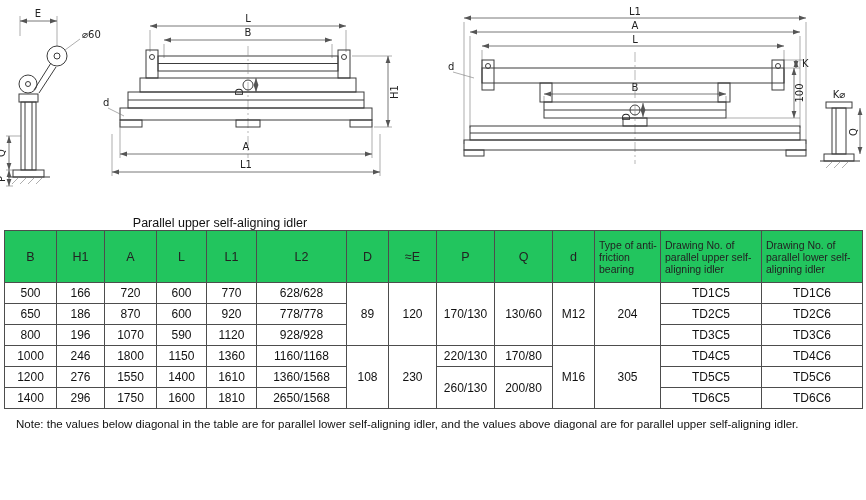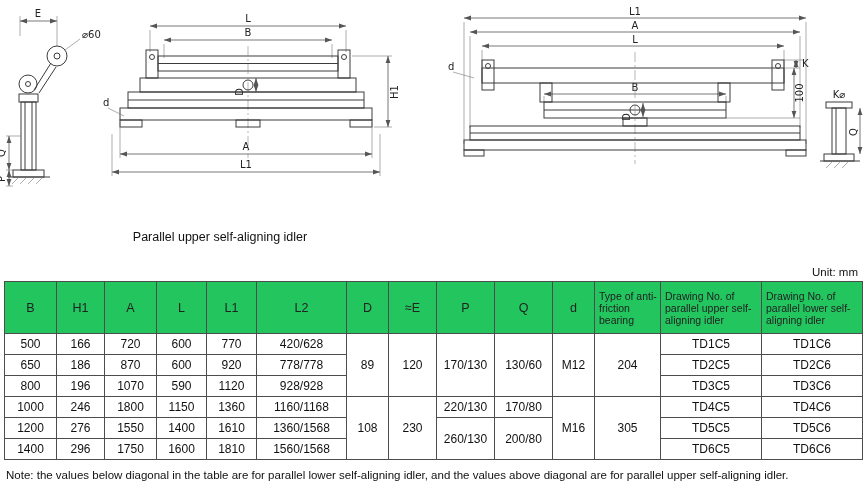--- a/index.html
+++ b/index.html
@@ -6,33 +6,33 @@
   html, body { margin: 0; padding: 0; }
   body {
     width: 866px; height: 500px; background: #ffffff;
     font-family: "Liberation Sans", sans-serif; color: #111;
     overflow: hidden;
   }
   .drawings { display: flex; padding-top: 6px; }
   figure { margin: 0; }
   .fig-left  { width: 440px; }
   .fig-right { width: 426px; }
-  figcaption { text-align: center; font-size: 12.5px; margin-top: 20px; color: #111; }
+  figcaption { text-align: center; font-size: 12.5px; margin-top: 6px; color: #111; }
   svg text { font-family: "DejaVu Sans", sans-serif; font-size: 10px; fill: #222; }
   svg .shape { fill: none; stroke: #3c3c3c; stroke-width: 1; }
   svg .dim   { fill: none; stroke: #555; stroke-width: 0.8; }
   svg .ext   { fill: none; stroke: #777; stroke-width: 0.6; }
   svg .cl    { fill: none; stroke: #888; stroke-width: 0.6; stroke-dasharray: 10 3 2 3; }
   .unit { text-align: right; font-size: 11.5px; padding: 22px 8px 3px 0; color: #111; }
   table.spec { border-collapse: collapse; width: 858px; margin: 0 4px; table-layout: fixed; }
   .spec th, .spec td { border: 1px solid #4d4d4d; text-align: center; font-weight: normal; overflow: hidden; }
   .spec th { background: #22c55e; font-size: 12.5px; height: 52px; padding: 2px 3px; color: #222; }
   .spec td { font-size: 12px; height: 21px; padding: 0 2px; background: #fff; }
   .spec th:nth-child(n+12) { text-align: left; font-size: 10.5px; padding-left: 4px; }
-  .note { font-size: 11.5px; padding: 9px 4px 0 6px; color: #111; }
+  .note { font-size: 11.5px; padding: 9px 4px 0 16px; color: #111; }
 </style>
 </head>
 <body>
 
 <div class="page">
 
   <div class="drawings">
 
     <figure class="fig-left">
       <svg width="440" height="200" viewBox="0 0 440 200">
@@ -212,21 +212,20 @@
           <line class="ext" x1="386" y1="162" x2="393" y2="155"></line>
           <line class="ext" x1="394" y1="162" x2="401" y2="155"></line>
           <line class="ext" x1="402" y1="162" x2="409" y2="155"></line>
           <line class="dim" x1="420" y1="102" x2="420" y2="148" marker-start="url(#aw2)" marker-end="url(#aw2)"></line>
           <text transform="rotate(-90 417 126)" x="417" y="126" text-anchor="middle">Q</text>
         </g>
       </svg>
     </figure>
   </div>
 
-  <div class="unit">Unit: mm</div>
 
   <table class="spec">
     <colgroup>
       <col style="width:52px">
         <col style="width:48px">
         <col style="width:52px">
         <col style="width:50px">
       <col style="width:50px">
         <col style="width:90px">
         <col style="width:42px">
@@ -256,21 +255,21 @@
           <th>Drawing No. of parallel lower self-aligning idler</th>
         </tr>
     </thead>
     <tbody>
         <tr>
           <td>500</td>
           <td>166</td>
           <td>720</td>
           <td>600</td>
           <td>770</td>
-          <td>420/628</td>
+          <td>628/628</td>
           <td rowspan="3">89</td>
           <td rowspan="3">120</td>
           <td rowspan="3">170/130</td>
           <td rowspan="3">130/60</td>
           <td rowspan="3">M12</td>
           <td rowspan="3">204</td>
           <td>TD1C5</td>
           <td>TD1C6</td>
         </tr>
         <tr>
@@ -320,21 +319,21 @@
           <td rowspan="2">200/80</td>
           <td>TD5C5</td>
           <td>TD5C6</td>
         </tr>
         <tr>
           <td>1400</td>
           <td>296</td>
           <td>1750</td>
           <td>1600</td>
           <td>1810</td>
-          <td>1560/1568</td>
+          <td>2650/1568</td>
           <td>TD6C5</td>
           <td>TD6C6</td>
         </tr>
       </tbody>
   </table>
 
   <div class="note">Note: the values below diagonal in the table are for parallel lower self-aligning idler, and the values above diagonal are for parallel upper self-aligning idler.</div>
 </div>
 
 </body></html>

